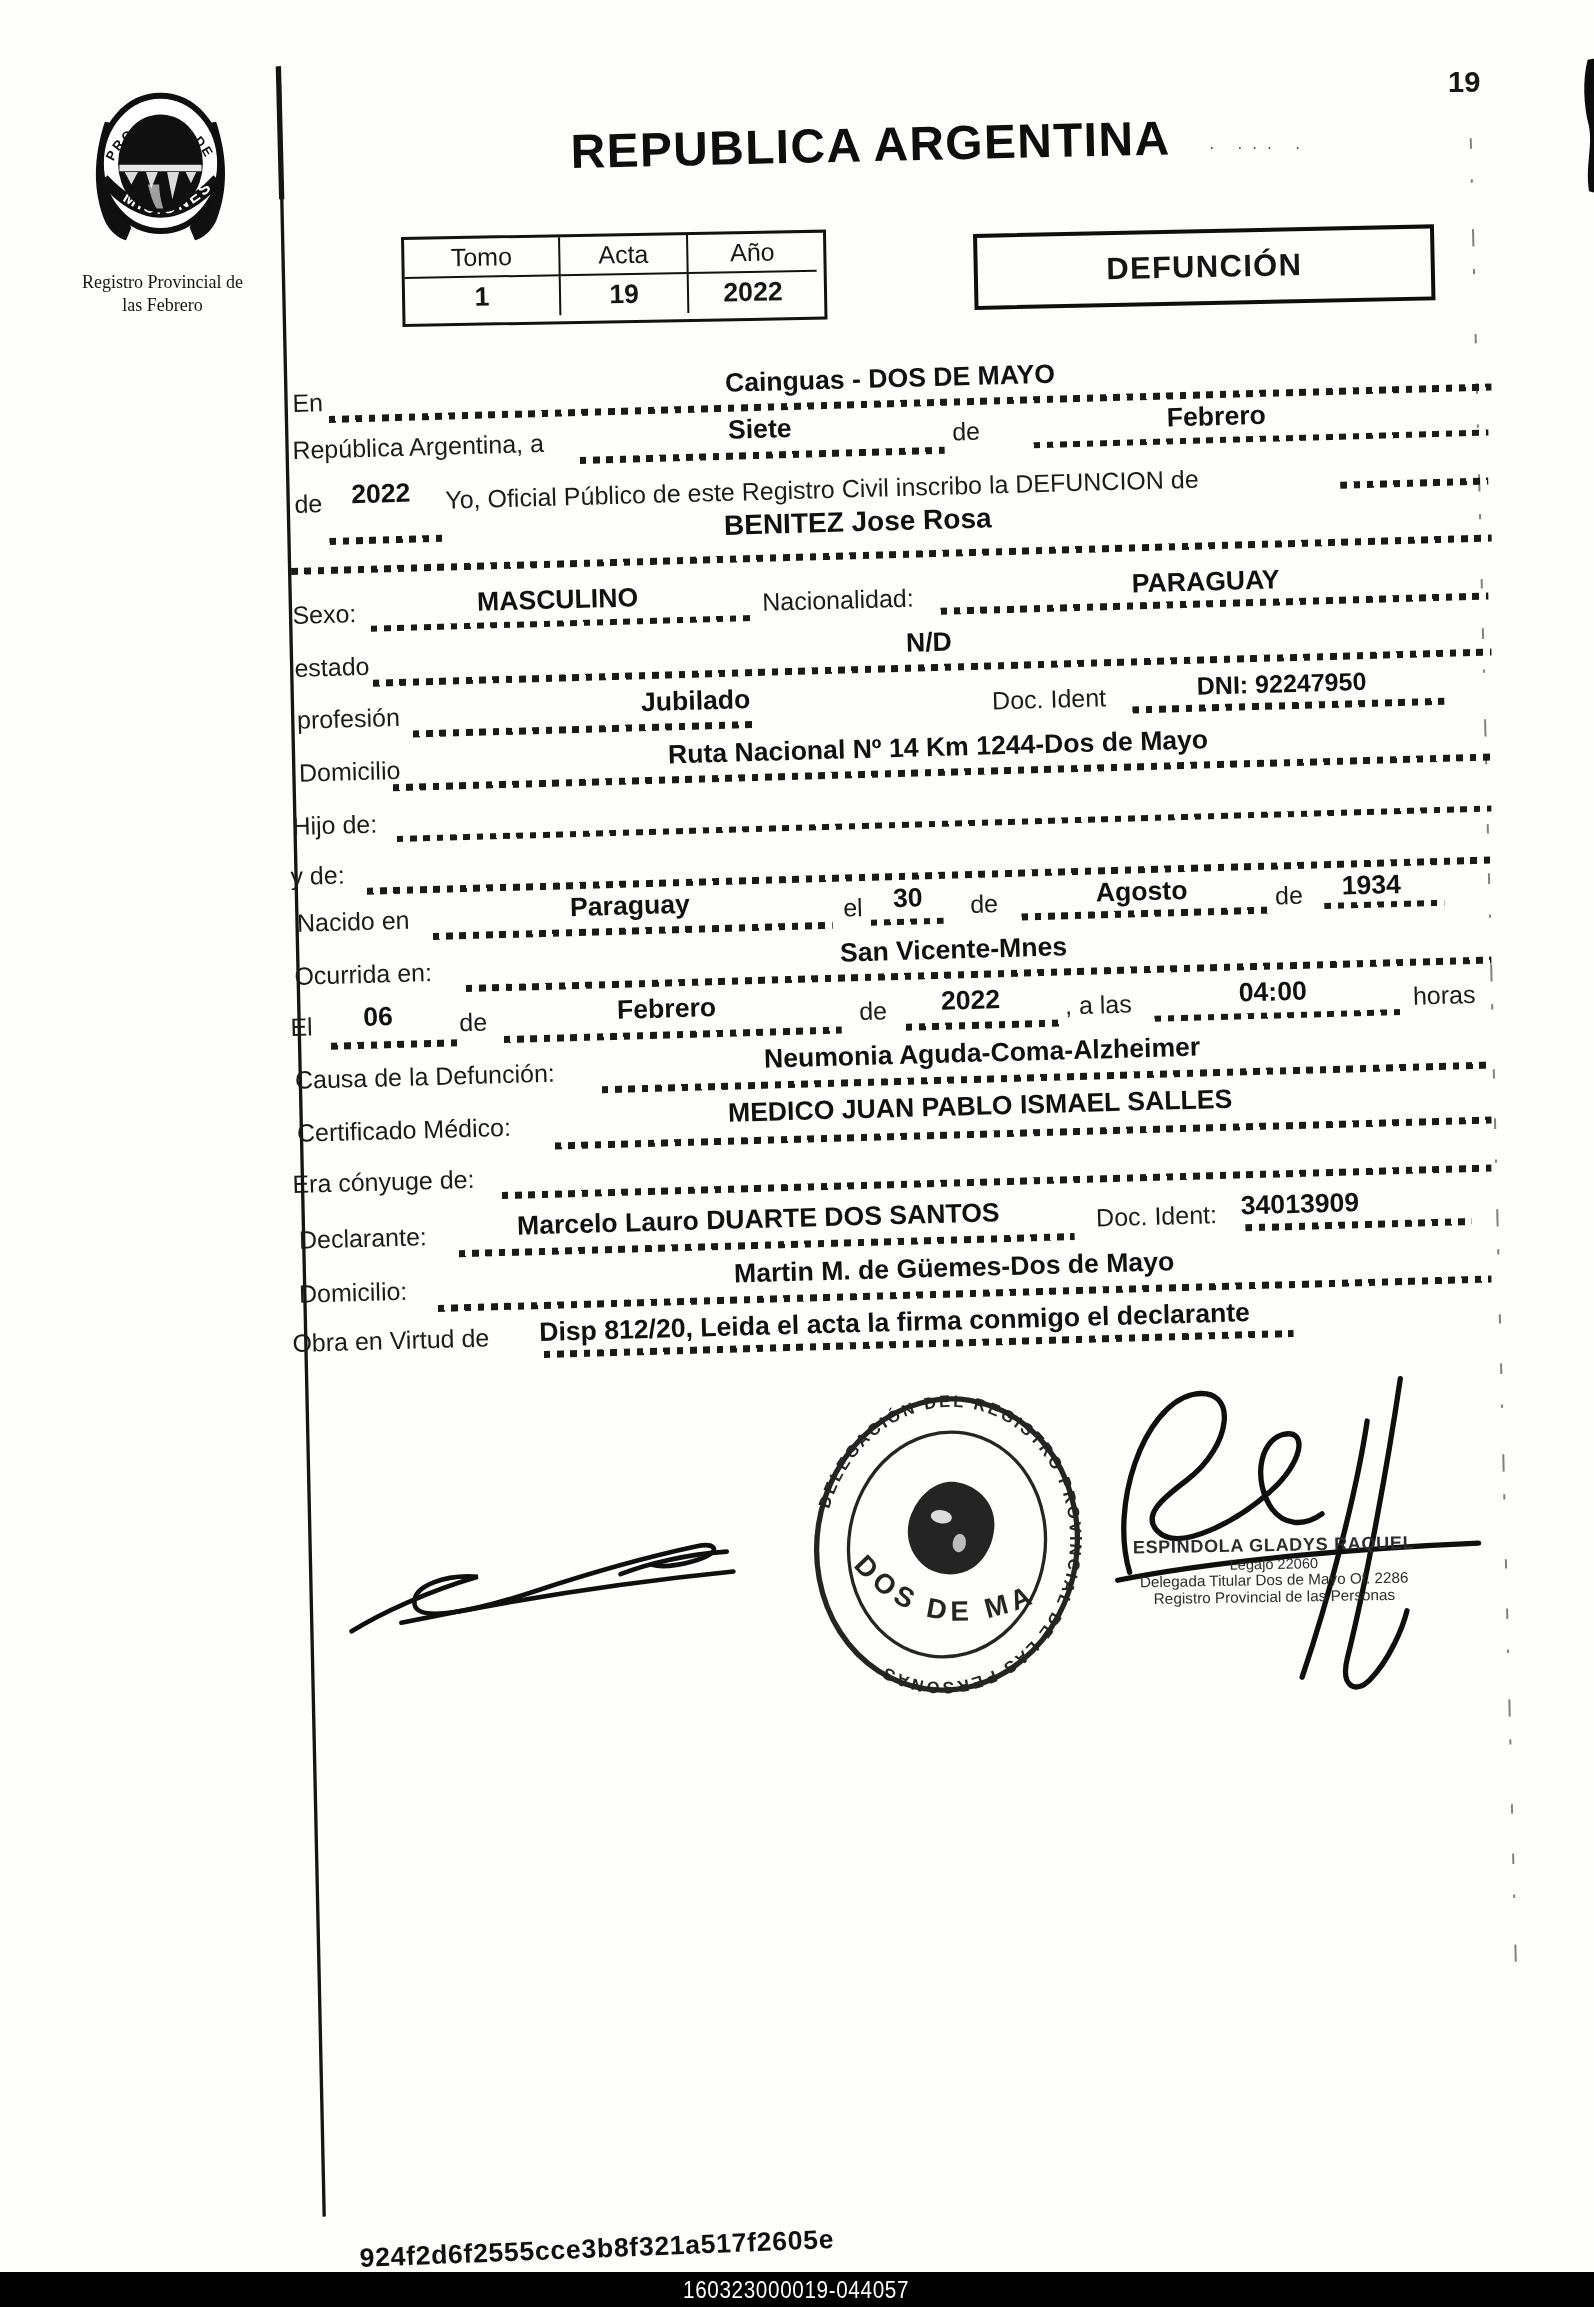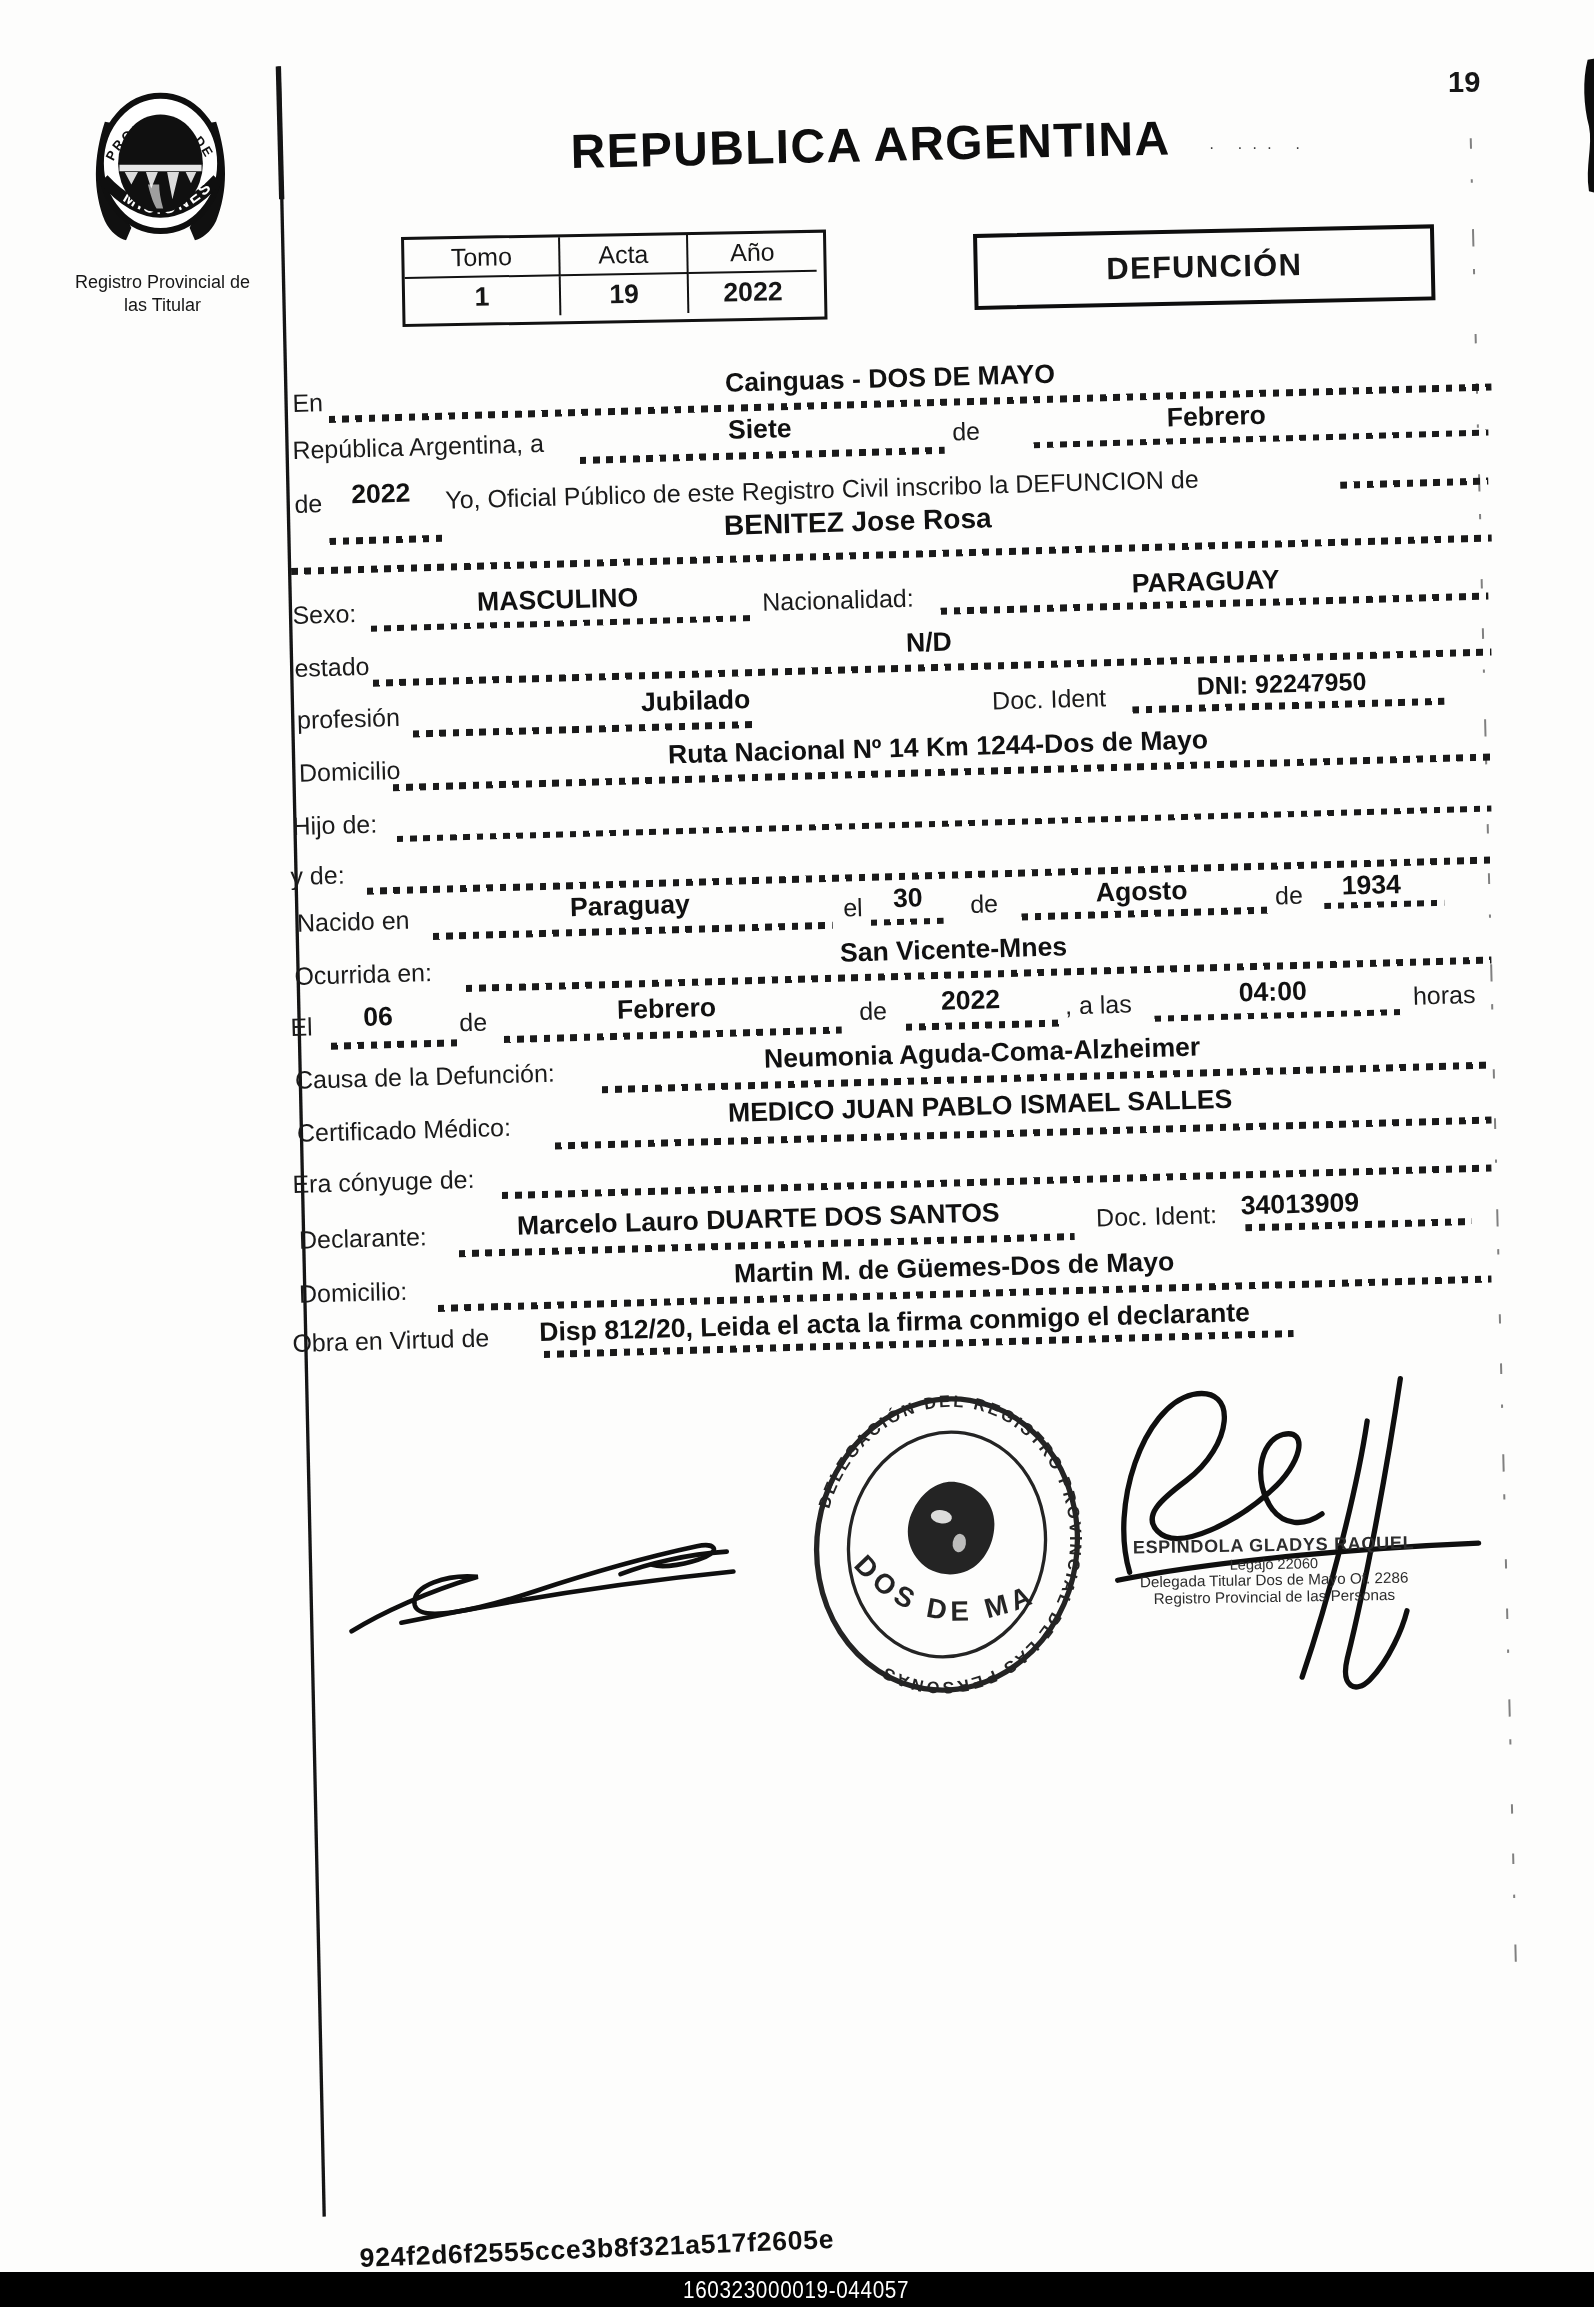--- a/index.html
+++ b/index.html
@@ -19,21 +19,21 @@
                 border-right:2.7px solid #121212;border-bottom:0;font-size:25px;}
   #record-table .cell.hdr{border-bottom:2.7px solid #121212;}
   #record-table .cell.last{border-right:none;}
   #record-table .cell.v{font-weight:700;font-size:26.6px;}
   
   #defuncion-box{left:973px;top:234px;width:453px;height:68px;border:4px solid #0e0e0e;
                  transform:rotate(-1.2deg);transform-origin:0 0;display:flex;
                  align-items:center;justify-content:center;font-size:31px;font-weight:700;
                  letter-spacing:1.3px;}
   
-  #emblem-caption{left:53px;top:271px;width:219px;text-align:center;font-size:18px;line-height:1.25;}
+  #emblem-caption{left:53px;top:271px;width:219px;text-align:center;font-size:18px;line-height:1.25;font-family:Liberation Serif, serif;}
   
   .row{position:absolute;left:290px;width:1204px;height:39px;
        transform:rotate(-1.6deg);transform-origin:0 0;}
   .lbl{position:absolute;top:0;font-size:25px;white-space:nowrap;color:#1b1b1b;}
   .val{position:absolute;top:-9.3px;font-size:26.6px;font-weight:700;white-space:nowrap;color:#111;}
   .dots{position:absolute;height:6.6px;
         background:repeating-linear-gradient(90deg,#1a1a1a 0 6.6px,transparent 6.6px 13.3px);}
   
   #official-stamp-text{left:1129px;top:1536px;width:290px;text-align:center;color:#2d2d2d;
         transform:rotate(-1deg);line-height:1.1;}
@@ -72,21 +72,21 @@
   <text font-size="25" font-weight="700" letter-spacing="4" fill="#ffffff" font-family="Liberation Sans, sans-serif">
     <textPath href="#embBot" startOffset="18%">MISIONES</textPath>
   </text>
   <ellipse cx="114" cy="118" rx="64" ry="74" fill="#101010"></ellipse>
   <path d="M52,120 L176,120 L176,130 L52,130 Z" fill="#ffffff" opacity="0.9"></path>
   <path d="M60,131 L70,150 L80,131 Z M92,131 L100,156 L110,131 Z M124,131 L132,172 L142,131 Z M152,131 L160,148 L168,131 Z" fill="#ffffff" opacity="0.85"></path>
   <path d="M95,150 C100,170 104,180 108,186 L118,186 C114,172 112,160 112,150 Z" fill="#ffffff" opacity="0.6"></path>
 </svg>
 <div class="abs" id="emblem-caption">
   <div>Registro Provincial de</div>
-  <div>las Titular</div>
+  <div>las Febrero</div>
 </div>
 
 <div class="abs" id="page-number">19</div>
 <div class="abs" id="main-title">REPUBLICA ARGENTINA</div>
 <div class="abs" id="title-dots">· ··· ·</div>
 
 <div class="abs" id="record-table">
   <div class="cell hdr">Tomo</div>
   <div class="cell hdr">Acta</div>
   <div class="cell hdr last">Año</div>

